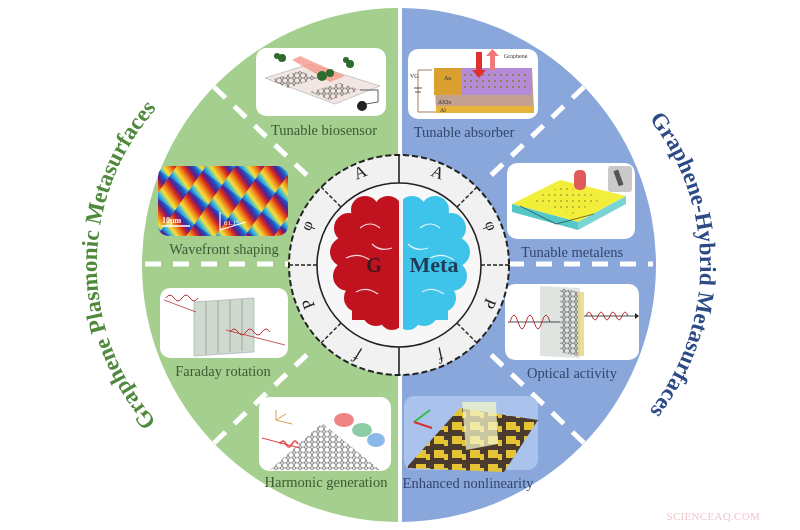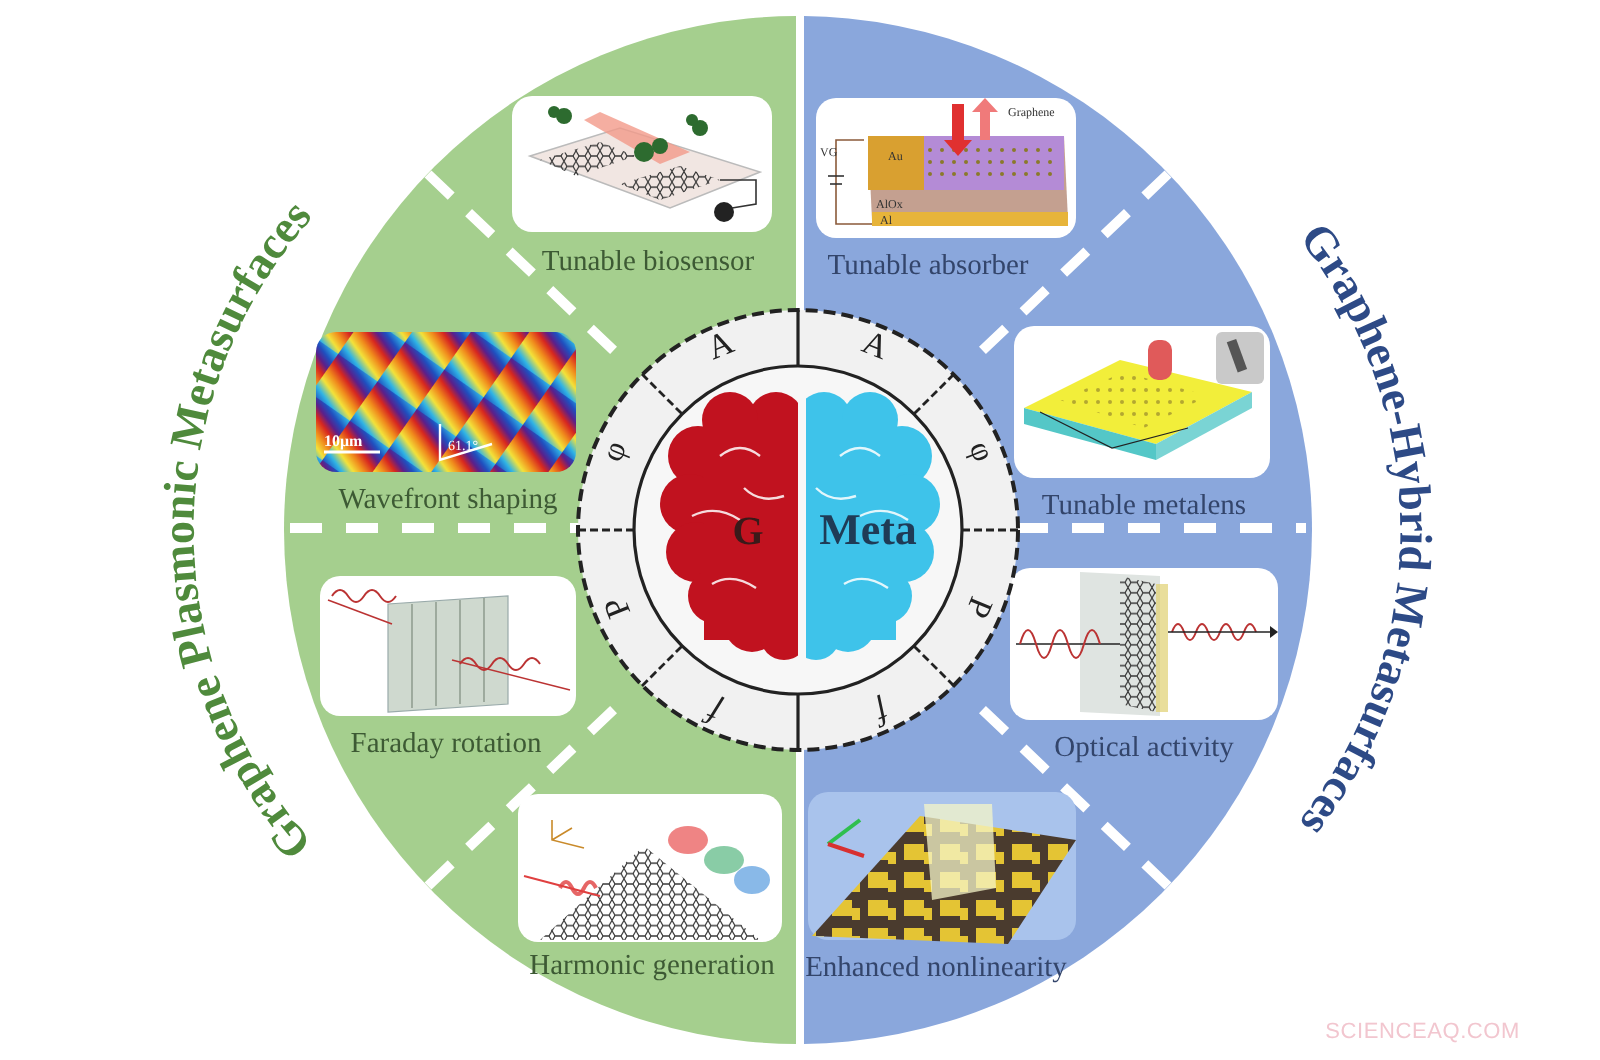--- a/index.html
+++ b/index.html
@@ -1,19 +1,19 @@
 <!DOCTYPE html>
 <html><head>
 <meta charset="utf-8">
 <style>
   html, body { margin:0; padding:0; background:#ffffff; }
   body { width:800px; height:530px; position:relative; overflow:hidden; font-family:"Liberation Serif","DejaVu Serif",serif; }
   #stage { position:absolute; left:0; top:0; width:800px; height:530px; }
   .caption { position:absolute; font-family:"Liberation Serif","DejaVu Serif",serif; font-size:14.5px; white-space:nowrap; text-align:center; }
-  .watermark { position:absolute; right:40px; bottom:8px; font-family:Liberation Sans, sans-serif; font-size:11px; color:#f2c6cf; letter-spacing:0.3px; }
+  .watermark { position:absolute; right:40px; bottom:8px; font-family:Liberation Serif, serif; font-size:11px; color:#f2c6cf; letter-spacing:0.3px; }
 </style>
 </head>
 <body>
 
 <svg id="stage" width="800" height="530" viewBox="0 0 800 530" xmlns="http://www.w3.org/2000/svg">
   <defs>
     <clipPath id="leftClip">
         <rect x="0" y="0" width="398" height="530"></rect>
       </clipPath>
     <clipPath id="rightClip">

